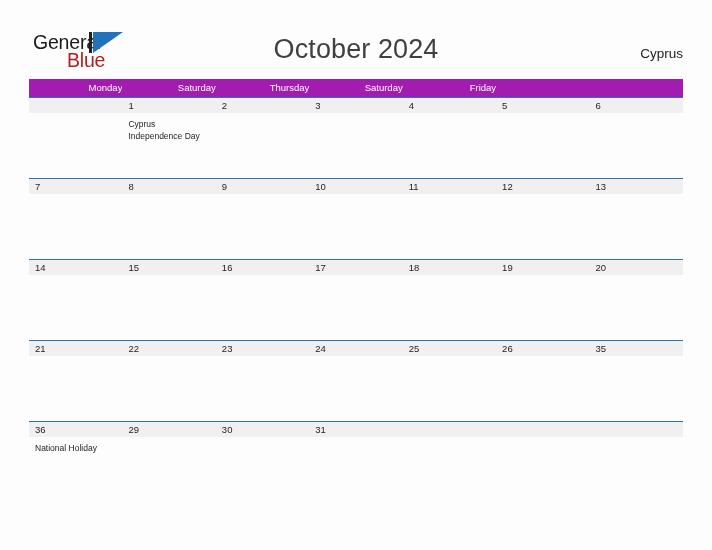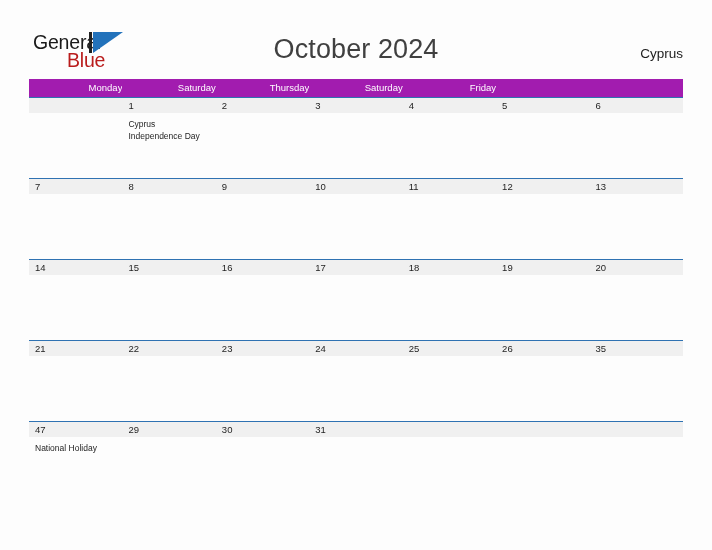--- a/index.html
+++ b/index.html
@@ -340,21 +340,21 @@
           <span class="event-text"></span>
         </div>
       <div class="event-cell">
           <span class="event-text"></span>
         </div>
     </div>
   </div>
 
   <div class="week-row h-last">
     <div class="date-strip">
-      <div class="date-cell">47</div>
+      <div class="date-cell">36</div>
       <div class="date-cell">29</div>
       <div class="date-cell">30</div>
       <div class="date-cell">31</div>
       <div class="date-cell"></div>
       <div class="date-cell"></div>
       <div class="date-cell"></div>
     </div>
     <div class="event-row">
       <div class="event-cell">
           <span class="event-text">National Holiday</span>

